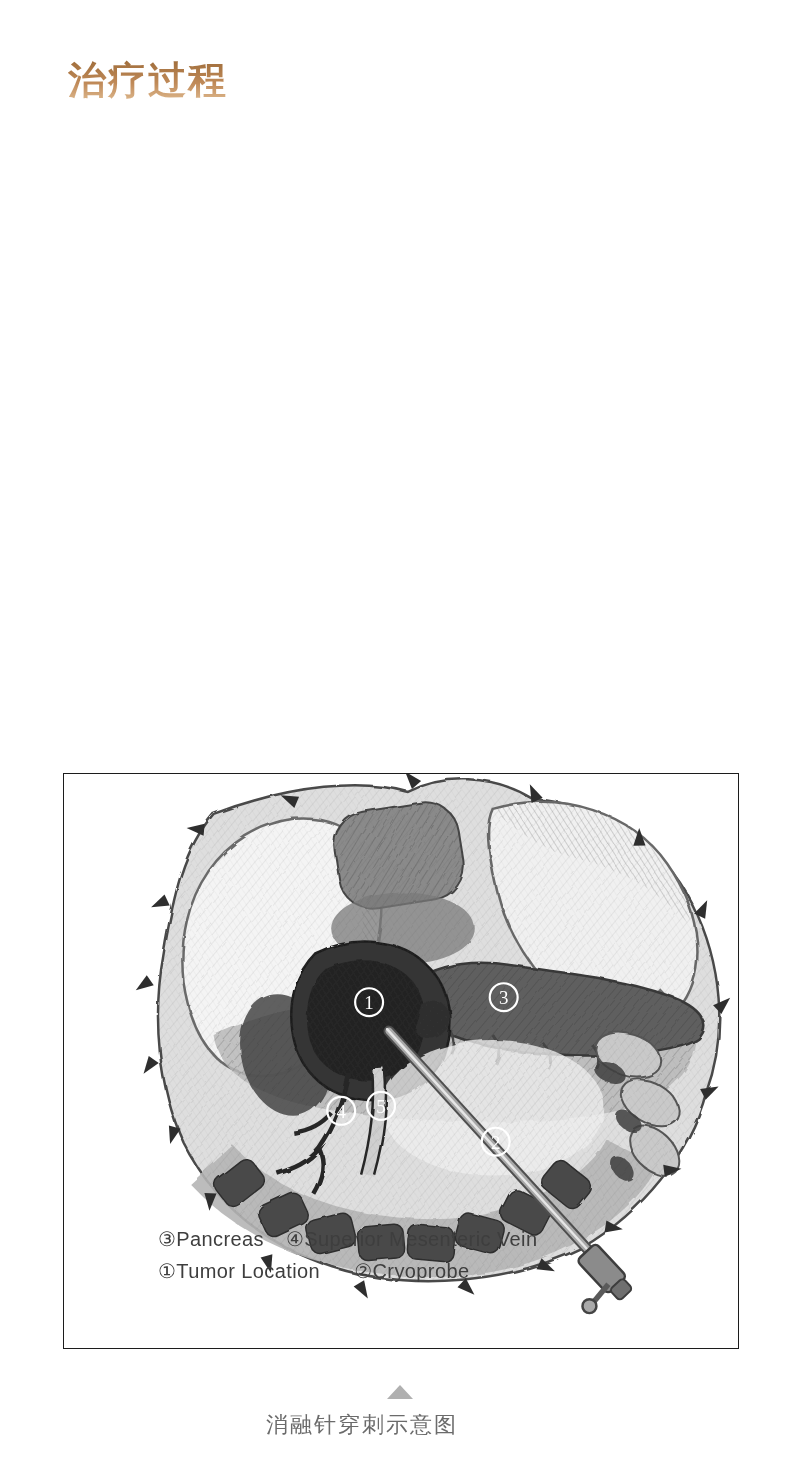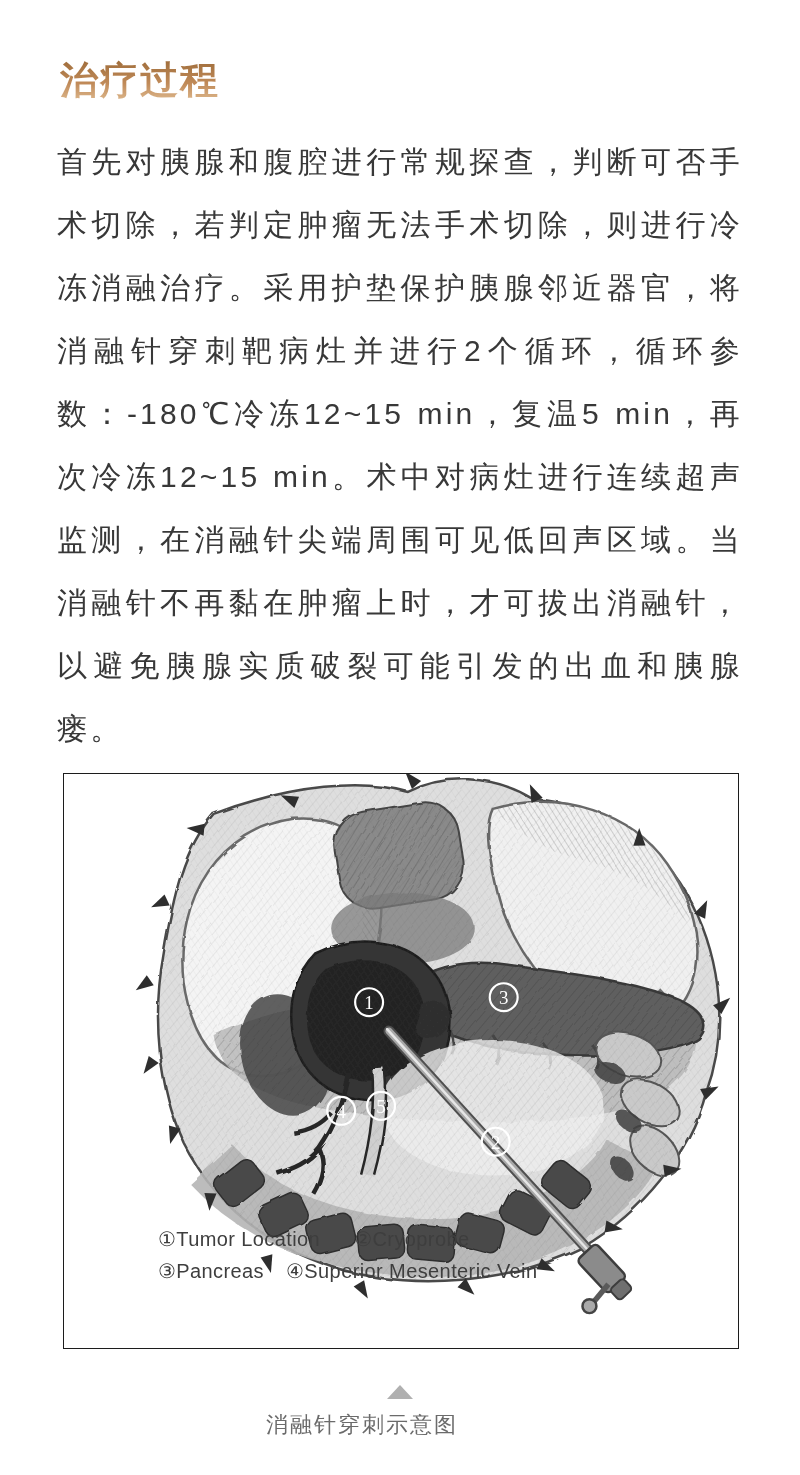--- a/index.html
+++ b/index.html
@@ -4,21 +4,21 @@
 <style>
   html,body{margin:0;padding:0;background:#ffffff;}
   .page{
     position:relative;
     width:800px;height:1475px;
     background:#ffffff;
     font-family:"Liberation Sans",sans-serif;
     overflow:hidden;
   }
   .title{
-    position:absolute;left:60px;top:34px;
+    position:absolute;left:68px;top:34px;
     font-family:"Liberation Serif",serif;
     font-weight:700;font-size:38px;line-height:1.15;
     letter-spacing:2px;
     background:linear-gradient(180deg,#9e6c3a 0%,#c08a58 55%,#e0bc92 100%);
     -webkit-background-clip:text;background-clip:text;
     color:#bd8a5a;-webkit-text-fill-color:transparent;
   }
   .paragraph{
     position:absolute;left:57px;top:100px;width:686px;
     font-size:30px;line-height:63px;letter-spacing:3.2px;
@@ -50,21 +50,20 @@
     text-align:center;font-size:22px;letter-spacing:2px;color:#6b6b6b;
   }
 </style>
 </head>
 <body>
 
 <div class="page">
 
   <h1 class="title">治疗过程</h1>
 
-  <p class="paragraph">首先对胰腺和腹腔进行常规探查，判断可否手术切除，若判定肿瘤无法手术切除，则进行冷冻消融治疗。采用护垫保护胰腺邻近器官，将消融针穿刺靶病灶并进行2个循环，循环参数：-180℃冷冻12~15 min，复温5 min，再次冷冻12~15 min。术中对病灶进行连续超声监测，在消融针尖端周围可见低回声区域。当消融针不再黏在肿瘤上时，才可拔出消融针，以避免胰腺实质破裂可能引发的出血和胰腺瘘。</p>
 
   <div class="figure-frame">
     <svg width="674" height="574" viewBox="0 0 676 576" preserveAspectRatio="none">
       <defs>
         <pattern id="hatch" width="7" height="7" patternUnits="userSpaceOnUse" patternTransform="rotate(40)">
           <line x1="0" y1="0" x2="0" y2="7" stroke="#3c3c3c" stroke-width="1.1"></line>
         </pattern>
         <pattern id="hatch2" width="5" height="5" patternUnits="userSpaceOnUse" patternTransform="rotate(-32)">
           <line x1="0" y1="0" x2="0" y2="5" stroke="#555" stroke-width="0.8"></line>
         </pattern>
@@ -199,24 +198,24 @@
         </g>
         <g>
           <circle cx="318" cy="333" r="14" fill="none" stroke="#ffffff" stroke-width="2.2"></circle>
           <text x="318" y="340">5</text>
         </g>
       </g>
     </svg>
 
     <div class="legend">
       <div>
-        <span class="item gap-wide">①Tumor Location</span><span class="item">②Cryoprobe</span>
+        <span class="item gap-narrow">③Pancreas</span><span class="item">④Superior Mesenteric Vein</span>
       </div>
       <div>
-        <span class="item gap-narrow">③Pancreas</span><span class="item">④Superior Mesenteric Vein</span>
+        <span class="item gap-wide">①Tumor Location</span><span class="item">②Cryoprobe</span>
       </div>
     </div>
   </div>
 
   <div class="caption-arrow"></div>
   <div class="caption-text">消融针穿刺示意图</div>
 
 </div>
 
 </body></html>

